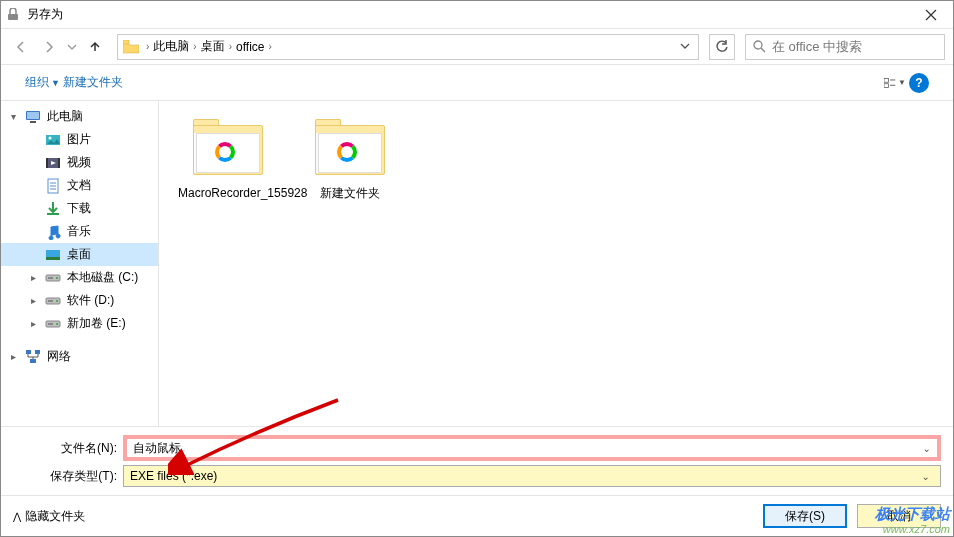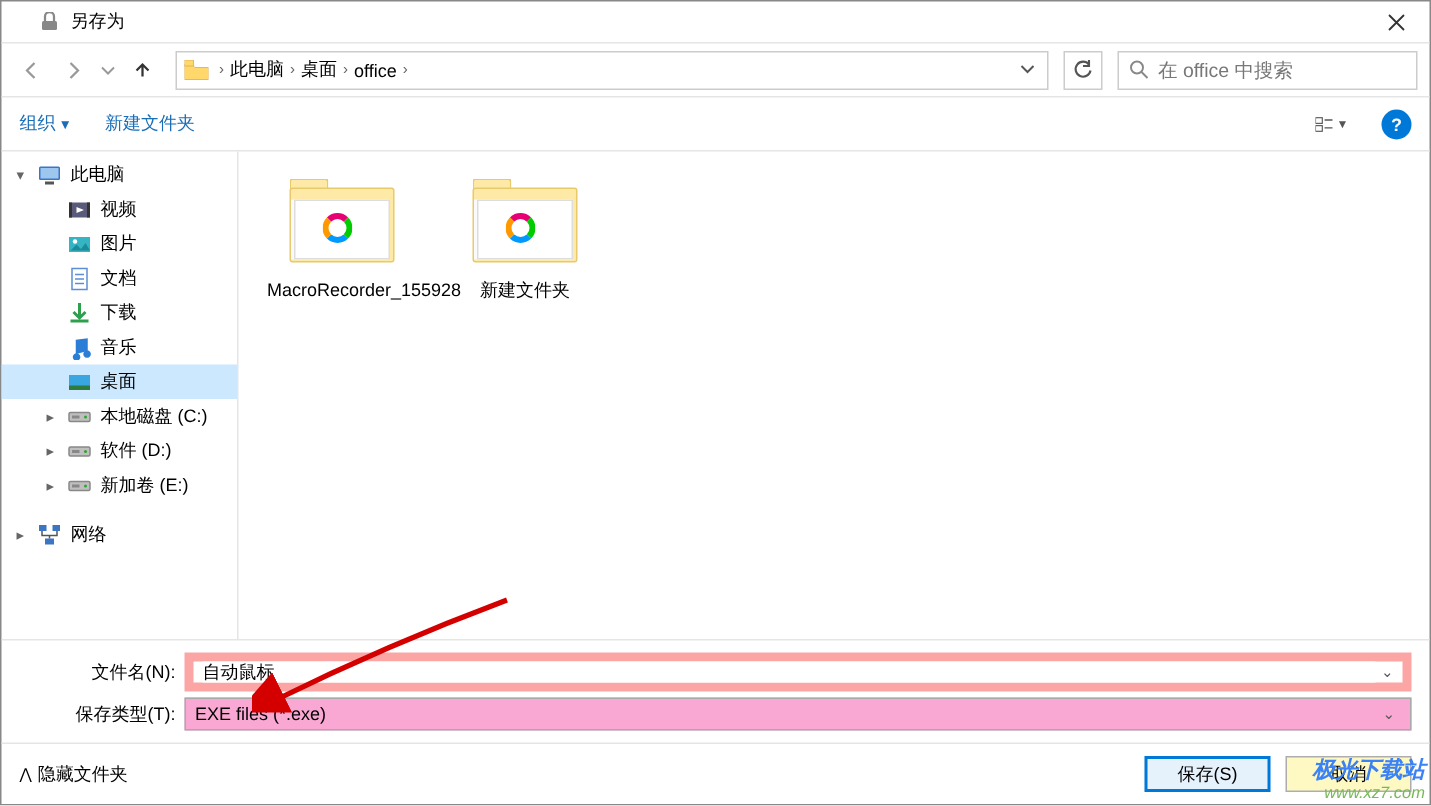--- a/index.html
+++ b/index.html
@@ -1,36 +1,36 @@
 <!DOCTYPE html>
 <html><head>
 <meta charset="utf-8">
 <style>
 * { box-sizing: border-box; margin: 0; padding: 0; }
 body { font-family: "Microsoft YaHei", "Segoe UI", sans-serif; font-size: 12px; color: #000; background: #fff; overflow: hidden; width: 954px; height: 537px; position: relative; }
 .window { width: 954px; height: 537px; border: 1px solid #888; display: flex; flex-direction: column; background: #fff; }
-.titlebar { height: 28px; display: flex; align-items: center; padding-left: 24px; border-bottom: 1px solid #e5e5e5; }
+.titlebar { height: 28px; display: flex; align-items: center; padding-left: 4px; border-bottom: 1px solid #e5e5e5; }
 .titlebar-icon { width: 16px; height: 16px; margin-right: 6px; display: flex; align-items: center; justify-content: center; }
 .titlebar-text { flex: 1; font-size: 12px; }
 .close-btn { width: 45px; height: 28px; display: flex; align-items: center; justify-content: center; font-size: 14px; color: #333; cursor: pointer; }
 
 .navbar { height: 36px; display: flex; align-items: center; padding: 0 8px; gap: 4px; border-bottom: 1px solid #e5e5e5; }
 .nav-arrow { width: 24px; height: 24px; display: flex; align-items: center; justify-content: center; color: #999; cursor: default; }
 .nav-up { width: 24px; height: 24px; display: flex; align-items: center; justify-content: center; color: #333; cursor: pointer; }
 .addressbar { flex: 1; height: 26px; border: 1px solid #ccc; display: flex; align-items: center; padding: 0 4px; margin: 0 6px; background: #fff; }
 .folder-icon-addr { width: 18px; height: 18px; margin-right: 4px; display:flex; align-items:center; justify-content:center; }
 .crumb { padding: 0 2px; cursor: pointer; }
 .crumb-sep { color: #666; padding: 0 2px; font-size: 10px; }
 .addr-dropdown { margin-left: auto; padding: 0 4px; color: #555; cursor:pointer; }
 .refresh-btn { width: 26px; height: 26px; display: flex; align-items: center; justify-content: center; border: 1px solid #ccc; cursor: pointer; }
 .searchbox { width: 200px; height: 26px; border: 1px solid #ccc; display: flex; align-items: center; padding: 0 6px; margin-left: 6px; color: #777; }
 .searchbox .sicon { margin-right: 6px; width:14px; height:14px; display:flex; align-items:center; justify-content:center; }
 .search-text { font-size: 13px; }
 
-.toolbar2 { height: 36px; display: flex; align-items: center; padding: 0 12px; border-bottom: 1px solid #e5e5e5; gap: 22px; }
+.toolbar2 { height: 36px; display: flex; align-items: center; padding: 0 24px; border-bottom: 1px solid #e5e5e5; gap: 3px; }
 .toolbar2 .tb-item { color: #1a6eb8; cursor: pointer; display:flex; align-items:center; gap:2px; }
 .toolbar2 .tb-caret { font-size:9px; color:#1a6eb8; }
 .toolbar2 .spacer { flex: 1; }
 .sq-btn { width: 22px; height: 22px; display:flex; align-items:center; justify-content:center; cursor:pointer; color:#555; }
 .help-btn { width: 20px; height: 20px; border-radius: 50%; background: #0078d7; color: #fff; display: flex; align-items: center; justify-content: center; font-size: 12px; font-weight: bold; cursor:pointer; }
 
 .body-area { flex: 1; display: flex; min-height: 0; }
 .sidebar { width: 158px; border-right: 1px solid #e5e5e5; overflow-y: auto; padding: 4px 0; }
 .tree-item { display: flex; align-items: center; padding: 3px 4px 3px 24px; cursor: pointer; position: relative; gap: 6px; }
 .tree-item.level2 { padding-left: 44px; }
@@ -46,22 +46,22 @@
 .folder-back { position:absolute; left:0; top:6px; width:70px; height:50px; background:#ffe9a6; border-radius:2px; border:1px solid #e8c96b; }
 .folder-tab { position:absolute; left:0; top:0; width:26px; height:12px; background:#ffe9a6; border-radius:2px 2px 0 0; border:1px solid #e8c96b; border-bottom:none; }
 .folder-front { position:absolute; left:3px; top:14px; width:64px; height:40px; background:#fff; border:1px solid #ddd; box-shadow: -2px 0 0 #fafafa; }
 .ring { width:20px; height:20px; border-radius:50%; border:4px solid transparent; border-top-color:#e60073; border-right-color:#00cc00; border-bottom-color:#0099ff; border-left-color:#ff9900; position:absolute; left:22px; top:23px; }
 .file-label { text-align: center; font-size: 12px; line-height: 1.35; max-width: 100px; }
 
 .bottom-fields { border-top: 1px solid #e5e5e5; padding: 8px 12px 4px 12px; }
 .field-row { display: flex; align-items: center; margin-bottom: 4px; justify-content: flex-end; }
 .field-label { width: 110px; text-align: right; padding-right: 6px; }
 .field-input { flex: 1; height: 22px; border: 1px solid #0078d7; padding: 0 6px; font-size: 12px; font-family: inherit; }
-.field-input.combo { border: 1px solid #aaa; background: #f9a8d4; display:flex; align-items:center; justify-content:space-between; padding: 0 6px; cursor:pointer; }
-.filename-wrap { flex:1; height:26px; border:6px solid #fca5a5; display:flex; align-items:center; padding: 0 2px 0 6px; }
+.field-input.combo { border: 1px solid #aaa; background: #fef9c3; display:flex; align-items:center; justify-content:space-between; padding: 0 6px; cursor:pointer; }
+.filename-wrap { flex:1; height:26px; border:4px solid #fca5a5; display:flex; align-items:center; padding: 0 2px 0 6px; }
 .filename-wrap input { border:none; outline:none; flex:1; font-size:12px; font-family:inherit; }
 .fname-caret { color:#555; font-size:10px; padding:0 4px; cursor:pointer; }
 
 .bottom-actions { display: flex; align-items: center; padding: 8px 12px; border-top: 1px solid #e5e5e5; }
 .hide-toggle { display:flex; align-items:center; gap:4px; cursor:pointer; }
 .hide-toggle .caret { font-size:10px; }
 .actions-spacer { flex: 1; }
 .btn { min-width: 84px; height: 24px; border: 1px solid #adadad; background: #fef9c3; cursor: pointer; font-size: 12px; font-family: inherit; margin-left: 10px; }
 .btn.primary { border: 2px solid #0078d7; background: #e5f1fb; }
 
@@ -181,37 +181,37 @@
               <rect x="1" y="2" width="14" height="9" rx="1" fill="#3a76c4"></rect>
               <rect x="2" y="3" width="12" height="7" fill="#9ec7ef"></rect>
               <rect x="5" y="12" width="6" height="2" fill="#555"></rect>
             </svg>
           </span>
           <span class="tree-label">此电脑</span>
         </div>
         <div class="tree-item level2">
           <span class="tree-icon">
             <svg width="16" height="16" viewBox="0 0 16 16">
+              <rect x="1" y="3" width="14" height="10" fill="#35b5c4"></rect>
+              <circle cx="5" cy="6" r="1.5" fill="#fff"></circle>
+              <path d="M2 12 L6 8 L9 11 L12 7 L15 12 Z" fill="#1d8a97"></path>
+            </svg>
+          </span>
+          <span class="tree-label">图片</span>
+        </div>
+        <div class="tree-item level2">
+          <span class="tree-icon">
+            <svg width="16" height="16" viewBox="0 0 16 16">
               <rect x="1" y="3" width="14" height="10" fill="#5a5a7a"></rect>
               <rect x="1" y="3" width="2" height="10" fill="#333"></rect>
               <rect x="13" y="3" width="2" height="10" fill="#333"></rect>
               <path d="M6 6 L11 8 L6 10 Z" fill="#fff"></path>
             </svg>
           </span>
           <span class="tree-label">视频</span>
-        </div>
-        <div class="tree-item level2">
-          <span class="tree-icon">
-            <svg width="16" height="16" viewBox="0 0 16 16">
-              <rect x="1" y="3" width="14" height="10" fill="#35b5c4"></rect>
-              <circle cx="5" cy="6" r="1.5" fill="#fff"></circle>
-              <path d="M2 12 L6 8 L9 11 L12 7 L15 12 Z" fill="#1d8a97"></path>
-            </svg>
-          </span>
-          <span class="tree-label">图片</span>
         </div>
         <div class="tree-item level2">
           <span class="tree-icon">
             <svg width="16" height="16" viewBox="0 0 16 16">
               <rect x="3" y="1" width="10" height="14" fill="#fff" stroke="#5a8fd6"></rect>
               <path d="M5 5 h6 M5 8 h6 M5 11 h6" stroke="#5a8fd6"></path>
             </svg>
           </span>
           <span class="tree-label">文档</span>
         </div>

